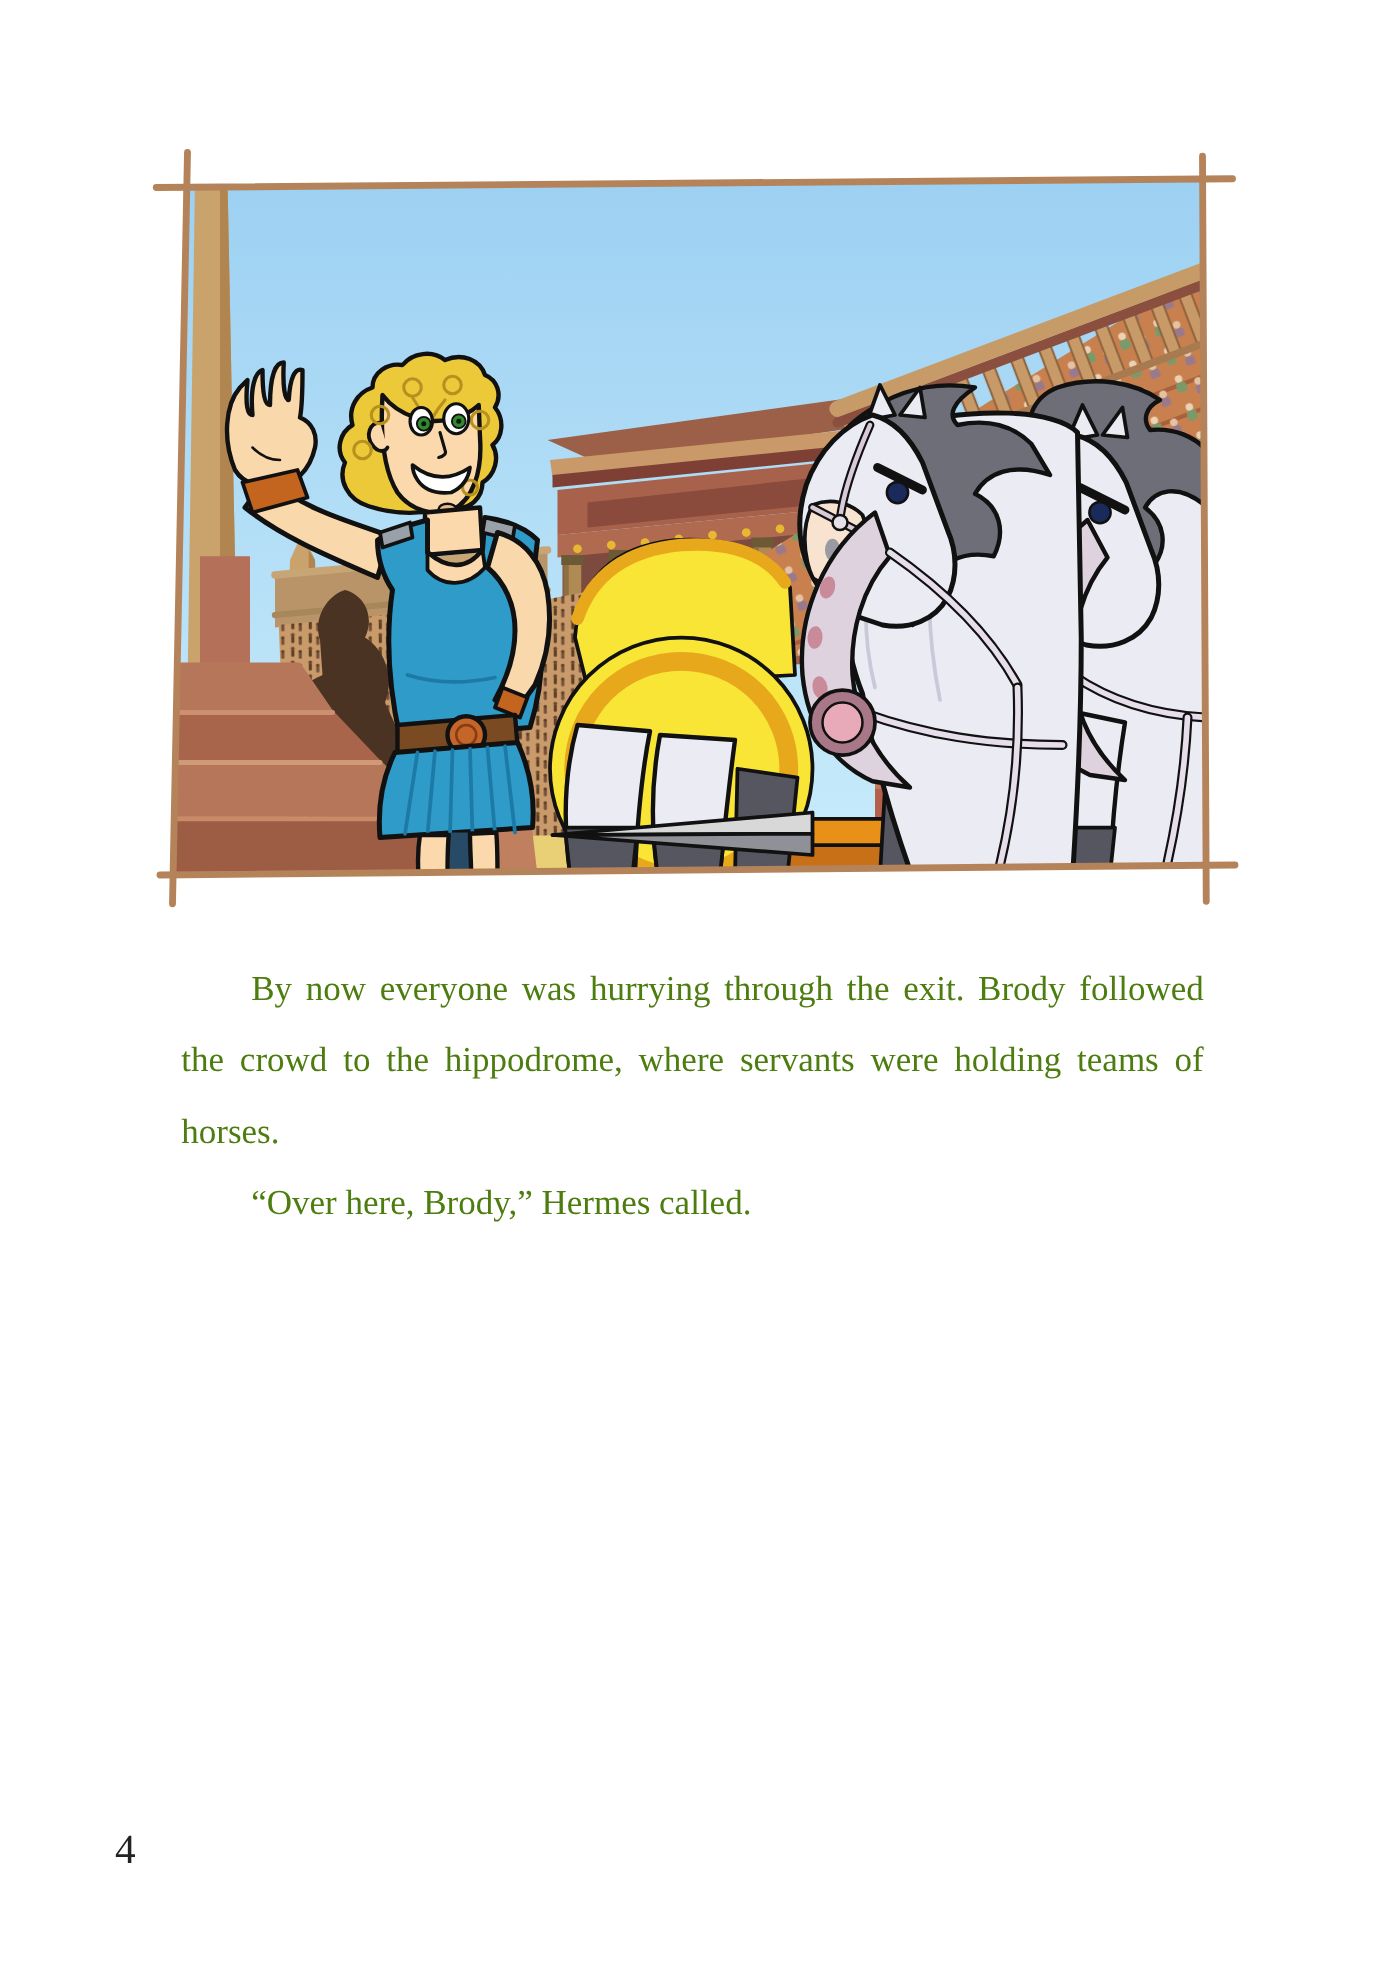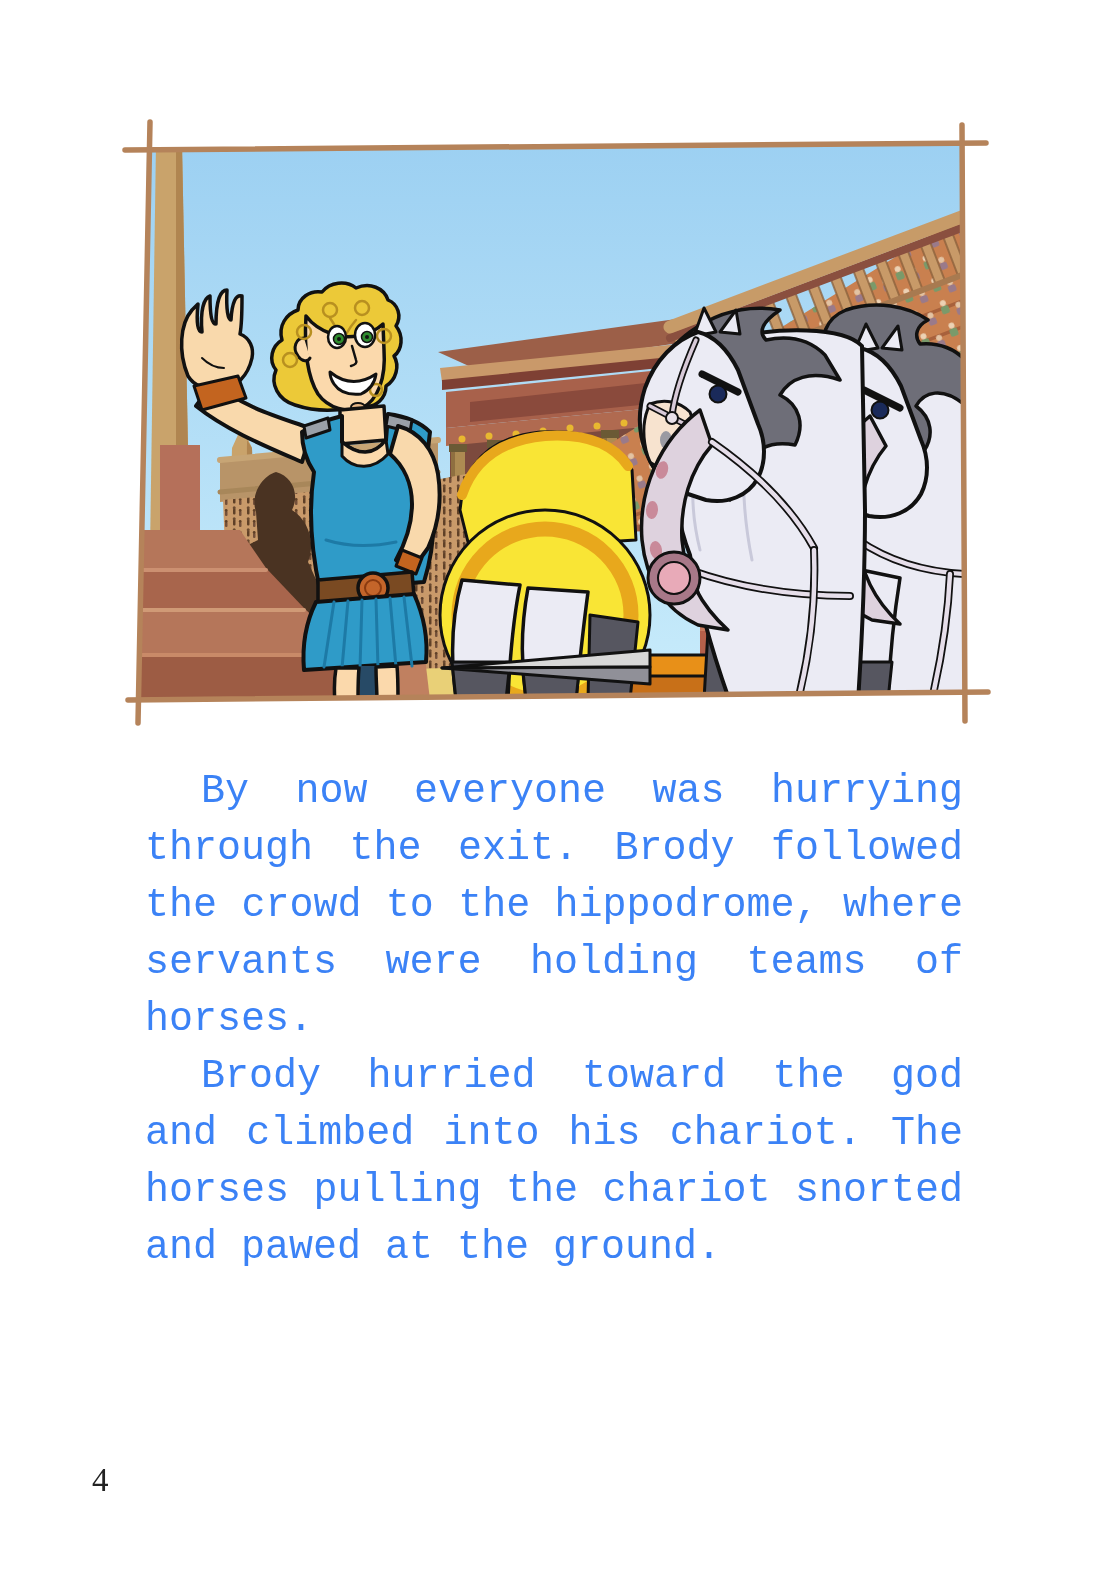--- a/index.html
+++ b/index.html
@@ -8,21 +8,21 @@
     width:1115px;height:1586px;
     background:#ffffff;
     font-family:"Liberation Serif", serif;
     overflow:hidden;
   }
   .illustration-wrap{
     position:absolute;left:90px;top:110px;width:910px;height:620px;
   }
   .story-text{
     position:absolute;left:145px;top:763px;width:818px;
-    font-size:40px;line-height:57px;color:#3b82f6;font-family:Liberation Mono, monospace;
+    font-size:28px;line-height:57px;color:#4d7c0f;
   }
   .story-text p{
     margin:0;text-indent:56px;text-align:justify;
   }
   .page-number{
     position:absolute;left:92px;top:1462px;
     font-size:33px;color:#222222;
   }
 </style>
 </head>
@@ -365,18 +365,18 @@
         <line x1="35" y1="40" x2="896" y2="33"></line>
         <line x1="38" y1="590" x2="898" y2="582"></line>
         <line x1="60" y1="12" x2="48" y2="613"></line>
         <line x1="872" y1="15" x2="875" y2="611"></line>
       </g>
     </svg>
   </div>
 
   <div class="story-text">
     <p>By now everyone was hurrying through the exit. Brody followed the crowd to the hippodrome, where servants were holding teams of horses.</p>
-    <p>Brody hurried toward the god and climbed into his chariot. The horses pulling the chariot snorted and pawed at the ground.</p>
+    <p>“Over here, Brody,” Hermes called.</p>
   </div>
 
   <div class="page-number">4</div>
 
 </div>
 
 </body></html>

